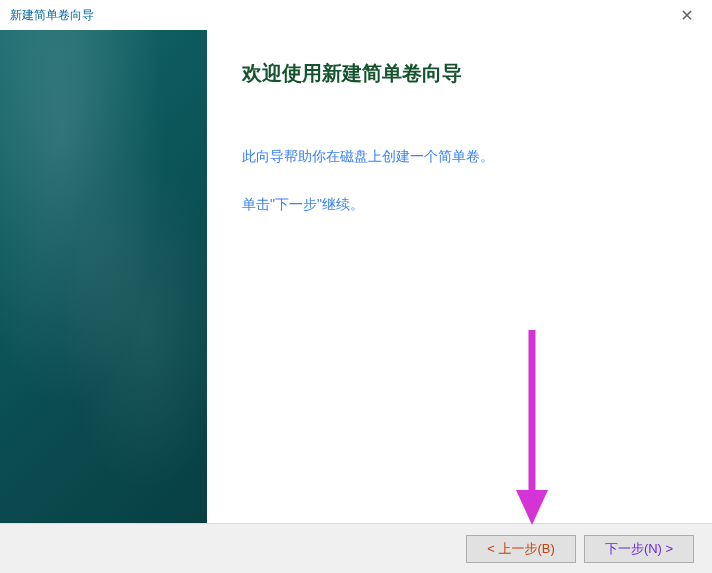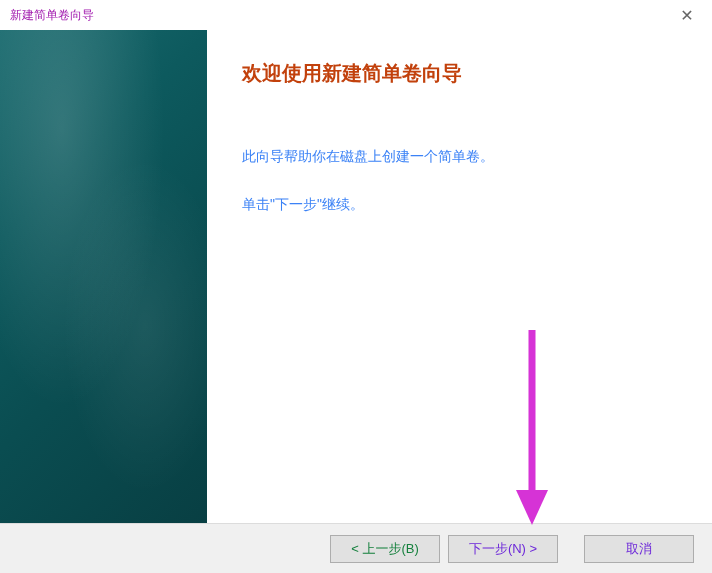--- a/index.html
+++ b/index.html
@@ -18,21 +18,21 @@
     .titlebar {
       height: 30px;
       display: flex;
       align-items: center;
       justify-content: space-between;
       padding: 0 10px;
       background: #ffffff;
     }
     .title {
       font-size: 12px;
-      color: #a21caf;
+      color: #0369a1;
     }
     .close-btn {
       font-size: 16px;
       color: #666666;
       cursor: pointer;
       width: 30px;
       text-align: center;
       font-weight: 300;
     }
     .content-area {
@@ -57,21 +57,21 @@
       background: radial-gradient(ellipse at 30% 20%, rgba(255,255,255,0.15) 0%, transparent 50%),
                   radial-gradient(ellipse at 70% 60%, rgba(255,255,255,0.08) 0%, transparent 40%);
     }
     .main-content {
       flex: 1;
       padding: 30px 40px 20px 35px;
     }
     .heading {
       font-size: 20px;
       font-weight: bold;
-      color: #c2410c;
+      color: #14532d;
       margin-bottom: 60px;
     }
     .paragraph {
       font-size: 14px;
       color: #3b82f6;
       margin-bottom: 28px;
       line-height: 1.4;
     }
     .button-bar {
       position: absolute;
@@ -95,21 +95,21 @@
       font-family: inherit;
       background: #e1e1e1;
       border: 1px solid #adadad;
       color: #6d28d9;
       cursor: pointer;
       display: flex;
       align-items: center;
       justify-content: center;
     }
     .wizard-btn.disabled {
-      color: #15803d;
+      color: #c2410c;
       cursor: default;
     }
     .cancel-btn {
       margin-left: 18px;
     }
     .arrow-annotation {
       position: absolute;
       left: 512px;
       top: 330px;
       pointer-events: none;
@@ -128,19 +128,18 @@
   <div class="main-content">
     <h1 class="heading">欢迎使用新建简单卷向导</h1>
     <p class="paragraph">此向导帮助你在磁盘上创建一个简单卷。</p>
     <p class="paragraph">单击"下一步"继续。</p>
   </div>
 </div>
 
 <div class="button-bar">
   <button class="wizard-btn disabled">&lt; 上一步(B)</button>
   <button class="wizard-btn">下一步(N) &gt;</button>
-  <button class="wizard-btn cancel-btn">取消</button>
 </div>
 
 <svg class="arrow-annotation" width="40" height="195" viewBox="0 0 40 195">
   <line x1="20" y1="0" x2="20" y2="165" stroke="#d633d6" stroke-width="7"></line>
   <polygon points="20,195 4,160 36,160" fill="#d633d6"></polygon>
 </svg>
 
 </body></html>

